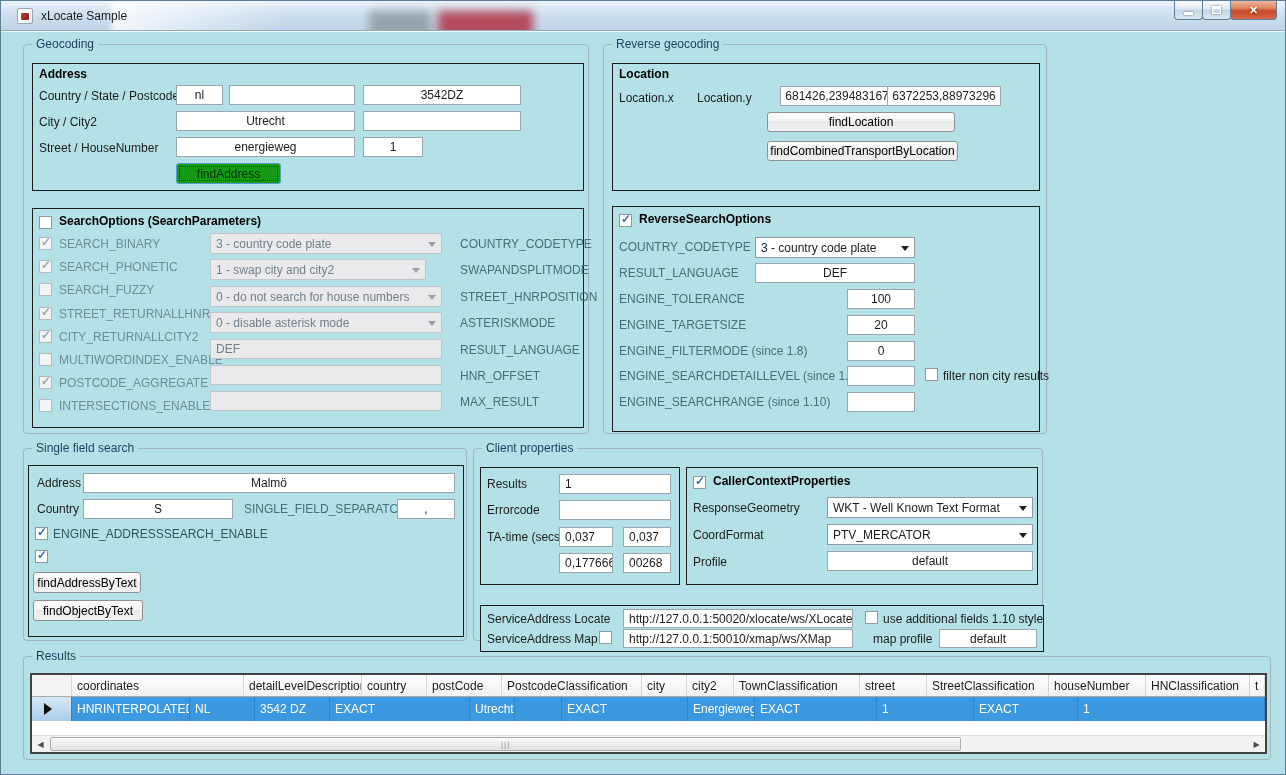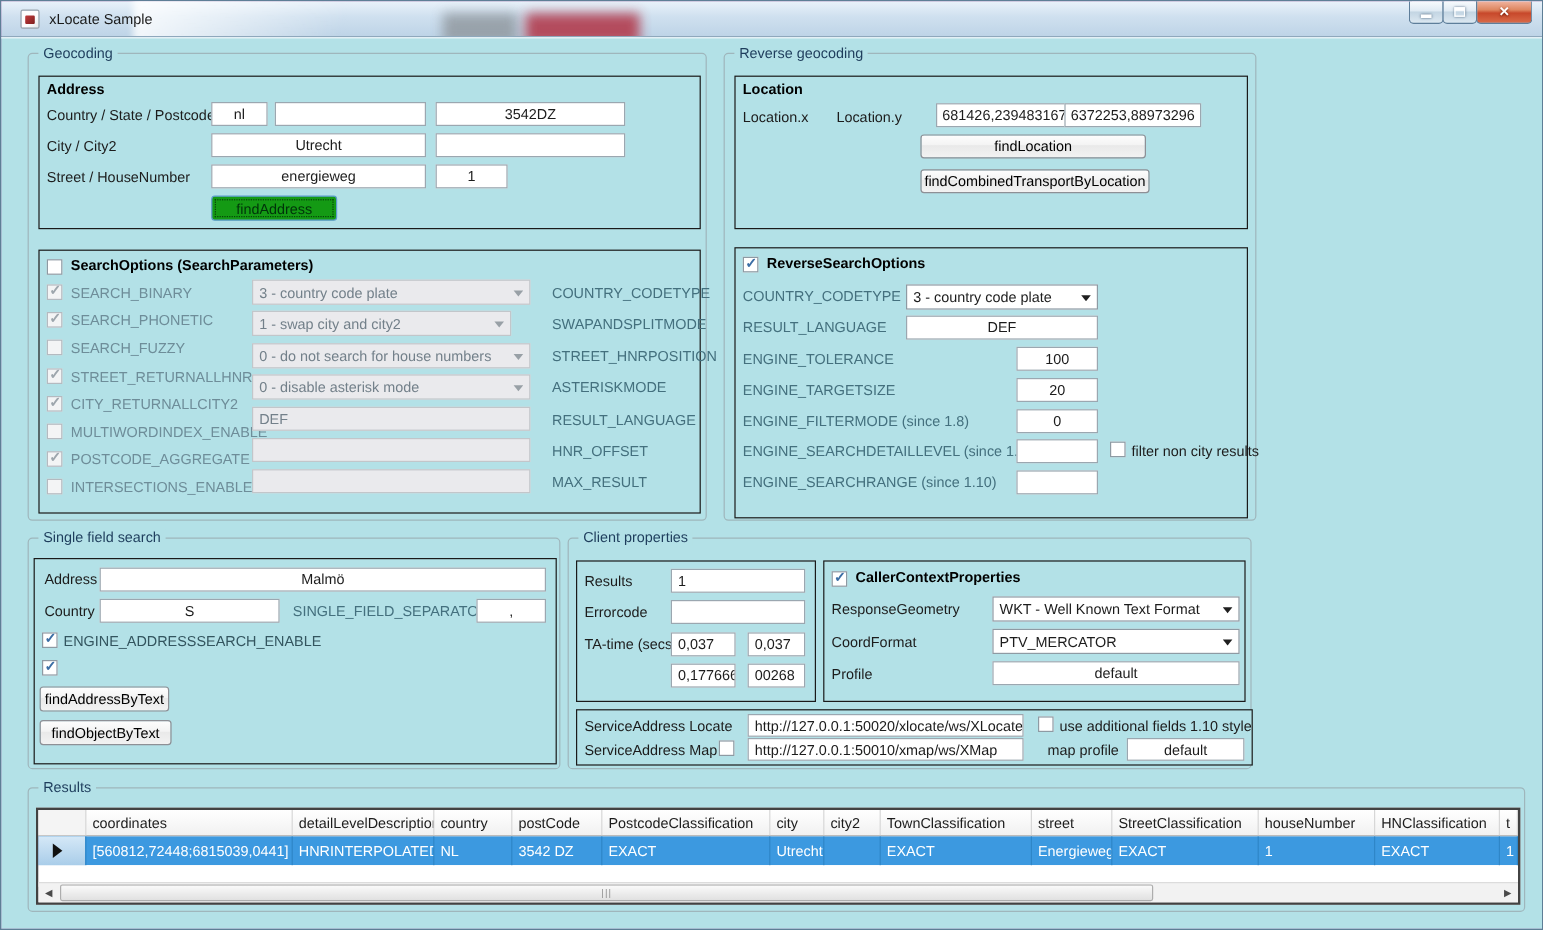--- a/index.html
+++ b/index.html
@@ -1,17 +1,17 @@
 <!DOCTYPE html>
 <html><head>
 <meta charset="utf-8">
 <style>
   *{box-sizing:border-box;margin:0;padding:0}
   html,body{width:1286px;height:775px;overflow:hidden;font-family:"Liberation Sans",sans-serif}
-  #win{position:relative;width:1286px;height:775px;background:#701a75;border:1px solid #5E7E96;font-size:12px;color:#1c1c1c}
+  #win{position:relative;width:1286px;height:775px;background:#a16207;border:1px solid #5E7E96;font-size:12px;color:#1c1c1c}
   
   .titlebar{position:absolute;left:0;top:0;right:0;height:30px;overflow:hidden;
     background:linear-gradient(180deg,#E9F2FA 0%,#CFE0EF 45%,#BED4E7 100%);border-bottom:1px solid #8FA8BC}
   .tb-blob-light{position:absolute;left:110px;top:-6px;width:250px;height:42px;
     background:linear-gradient(105deg,rgba(255,255,255,.85),rgba(255,255,255,0) 70%);filter:blur(3px)}
   .tb-blob-gray{position:absolute;left:368px;top:10px;width:62px;height:26px;background:#8E959B;filter:blur(5px);opacity:.8}
   .tb-blob-red{position:absolute;left:437px;top:10px;width:95px;height:26px;background:#B23C4E;filter:blur(5px);opacity:.9}
   .app-icon{position:absolute;left:16px;top:7px;width:16px;height:16px;background:linear-gradient(135deg,#fdfdfd 60%,#e3e6e9);border:1px solid #9aa4ac;border-radius:2px}
   .app-icon::after{content:"";position:absolute;left:3px;top:4px;width:8px;height:7px;background:linear-gradient(135deg,#c23b3b,#7e1f1f);border-radius:1px}
   .win-title{position:absolute;left:40px;top:8px;color:#1a1a1a}
@@ -219,21 +219,21 @@
         <div class="cb checked" style="left:6px;top:8px"></div>
         <div class="lbl bold" style="left:26px;top:6px">CallerContextProperties</div>
         <div class="lbl" style="left:6px;top:33px">ResponseGeometry</div>
         <div class="combo" style="left:140px;top:29px;width:206px">WKT - Well Known Text Format</div>
         <div class="lbl" style="left:6px;top:60px">CoordFormat</div>
         <div class="combo" style="left:140px;top:56px;width:206px">PTV_MERCATOR</div>
         <div class="lbl" style="left:6px;top:87px">Profile</div>
         <div class="tb c" style="left:140px;top:83px;width:206px">default</div>
       </div>
 
-      <div class="panel" style="left:6px;top:142px;width:564px;height:47px">
+      <div class="panel" style="left:6px;top:156px;width:564px;height:47px">
         <div class="lbl" style="left:6px;top:6px">ServiceAddress Locate</div>
         <div class="tb" style="left:142px;top:3px;width:230px;height:19px">http://127.0.0.1:50020/xlocate/ws/XLocate</div>
         <div class="cb" style="left:384px;top:5px"></div>
         <div class="lbl" style="left:402px;top:6px">use additional fields 1.10 style</div>
         <div class="lbl" style="left:6px;top:26px">ServiceAddress Map</div>
         <div class="cb" style="left:118px;top:25px"></div>
         <div class="tb" style="left:142px;top:23px;width:230px;height:19px">http://127.0.0.1:50010/xmap/ws/XMap</div>
         <div class="lbl" style="left:392px;top:26px">map profile</div>
         <div class="tb c" style="left:458px;top:23px;width:98px;height:19px">default</div>
       </div>
@@ -253,21 +253,20 @@
           <div class="gc" style="width:47px">city2</div>
           <div class="gc" style="width:126px">TownClassification</div>
           <div class="gc" style="width:67px">street</div>
           <div class="gc" style="width:122px">StreetClassification</div>
           <div class="gc" style="width:97px">houseNumber</div>
           <div class="gc" style="width:104px">HNClassification</div>
           <div class="gc" style="flex:1;min-width:0">t</div>
         </div>
         <div class="grow">
           <div class="gc rowsel"></div>
-          <div class="gc" style="width:172px">[560812,72448;6815039,0441]</div>
           <div class="gc" style="width:118px">HNRINTERPOLATED</div>
           <div class="gc" style="width:65px">NL</div>
           <div class="gc" style="width:75px">3542 DZ</div>
           <div class="gc" style="width:140px">EXACT</div>
           <div class="gc" style="width:45px">Utrecht</div>
           <div class="gc" style="width:47px"></div>
           <div class="gc" style="width:126px">EXACT</div>
           <div class="gc" style="width:67px">Energieweg</div>
           <div class="gc" style="width:122px">EXACT</div>
           <div class="gc" style="width:97px">1</div>

